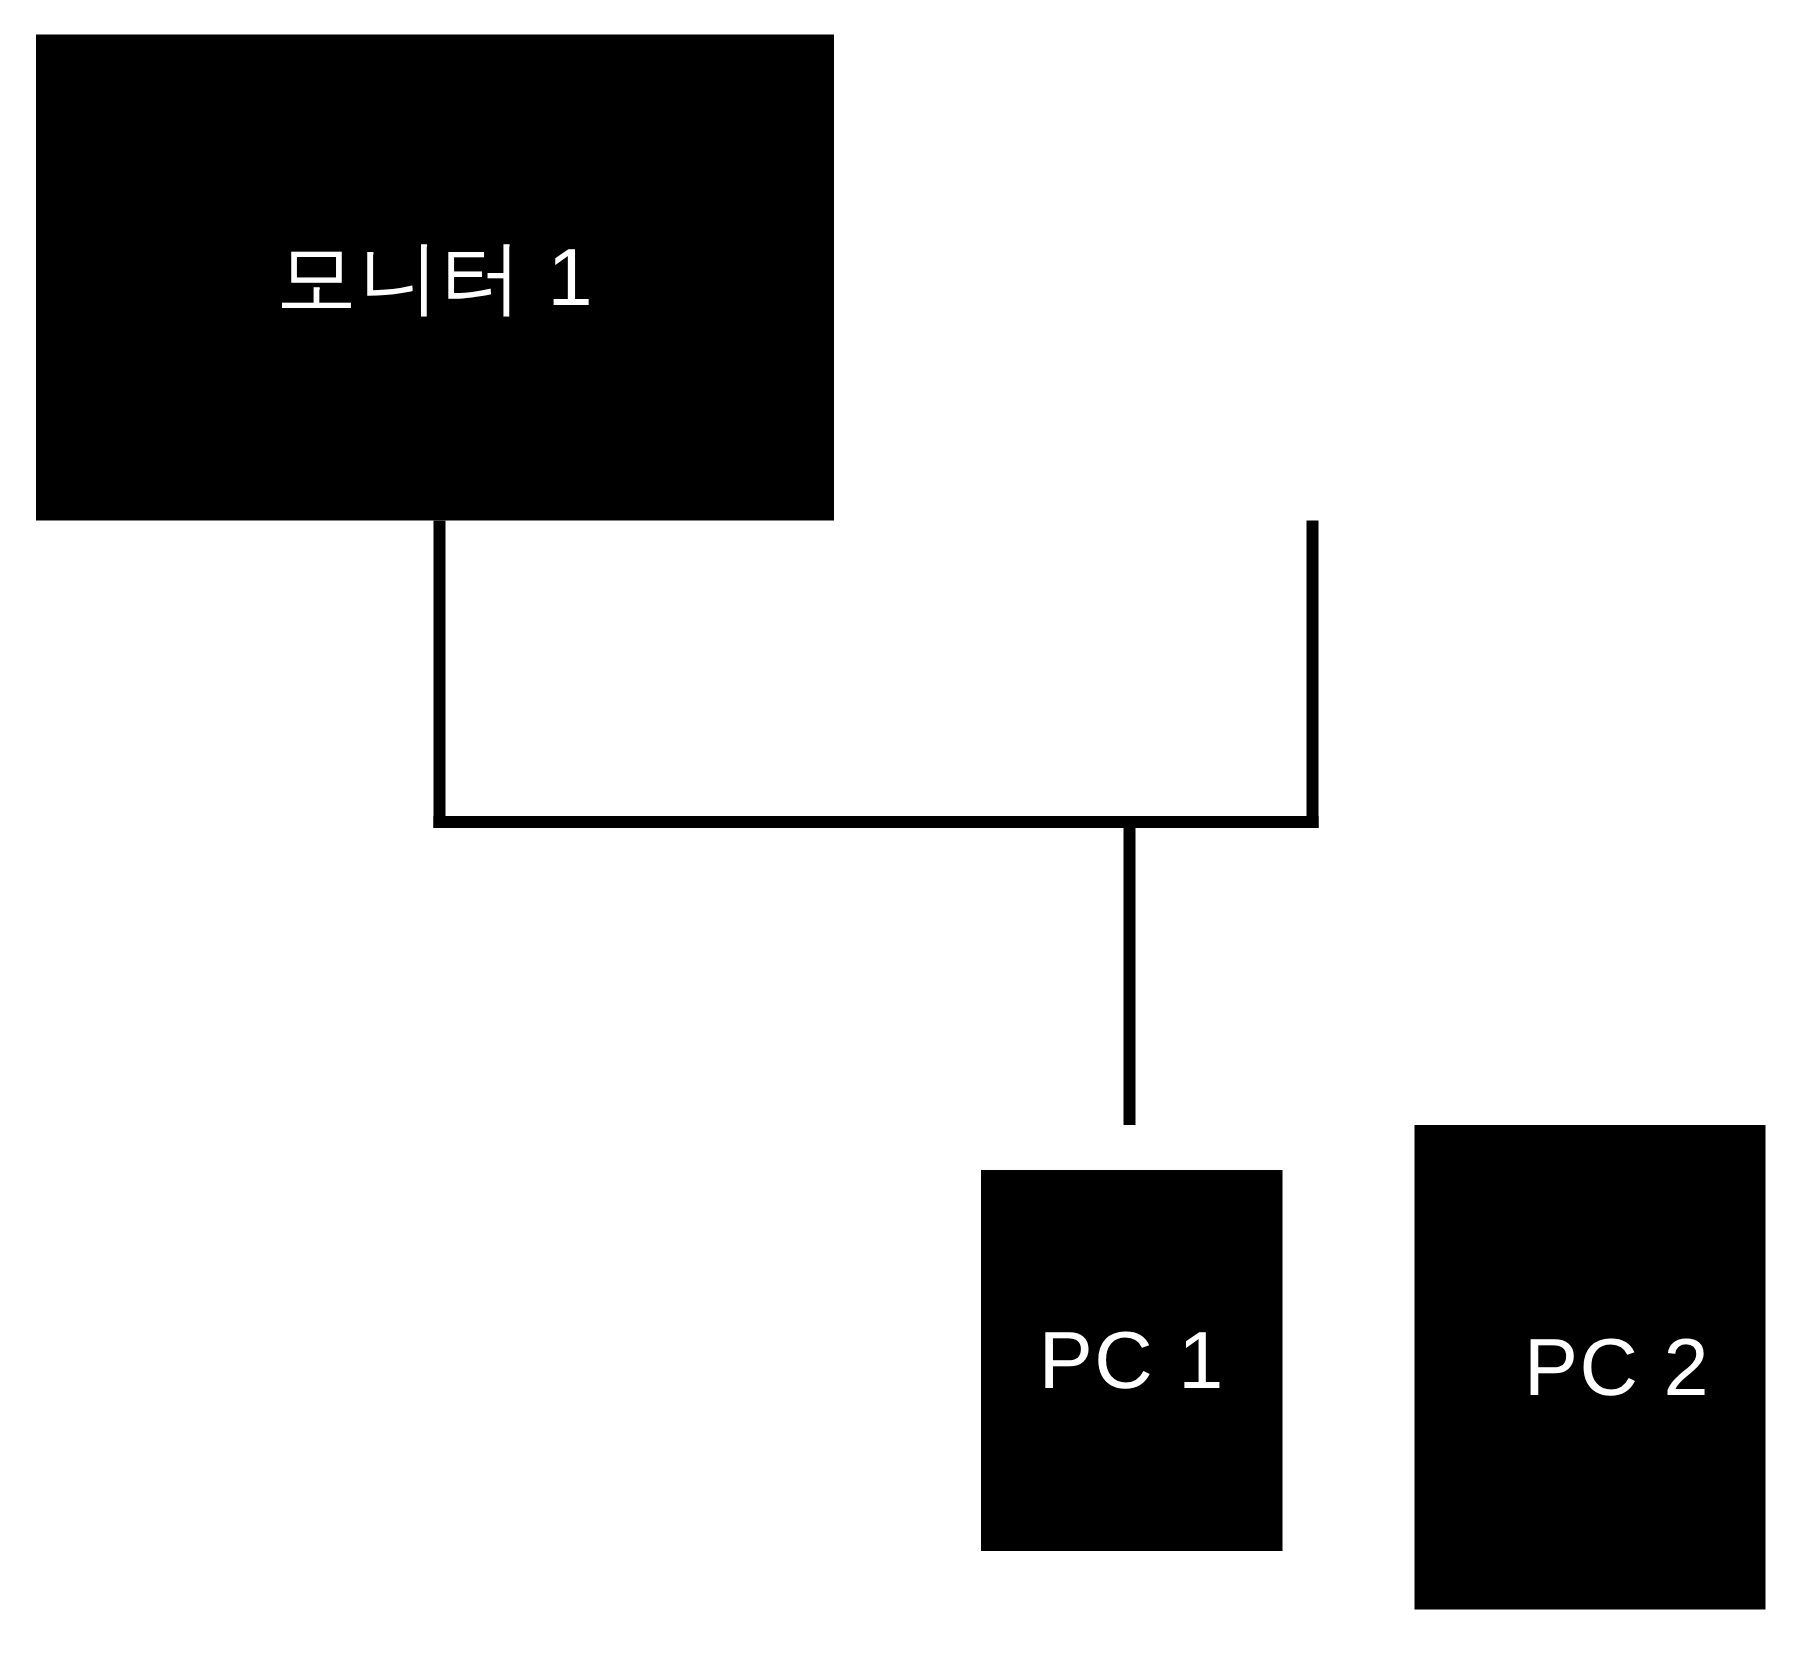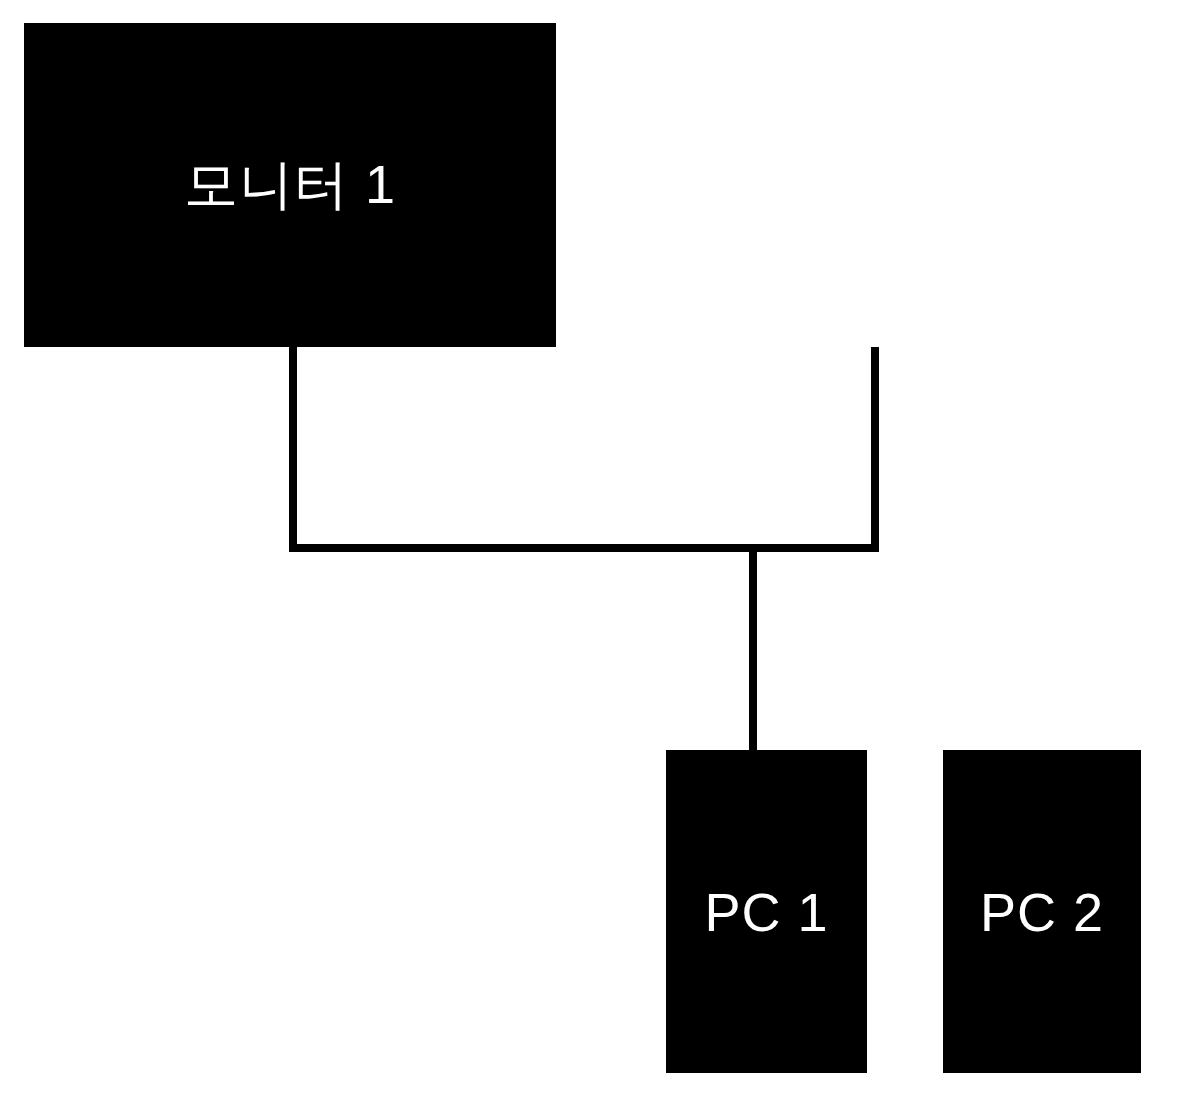--- a/index.html
+++ b/index.html
@@ -27,22 +27,22 @@
     letter-spacing: 1px;
     white-space: nowrap;
   }
   .edge {
     position: absolute;
     background: #000000;
   }
   
   #node-monitor-1 { left: 24px;  top: 23px;  width: 532px; height: 324px; }
   #node-monitor-2 { left: 609px; top: 23px;  width: 534px; height: 324px; }
-  #node-pc-1      { left: 654px; top: 750px; width: 201px; height: 323px; margin-left: 12px; }
-  #node-pc-2      { left: 943px; top: 750px; width: 198px; height: 323px; }
+  #node-pc-1      { left: 654px; top: 780px; width: 201px; height: 254px; }
+  #node-pc-2      { left: 943px; top: 750px; width: 198px; height: 323px; padding-left: 36px; }
   
   #edge-monitor1-vertical { left: 289px; top: 347px; width: 8px;   height: 205px; }
   #edge-monitor2-vertical { left: 871px; top: 347px; width: 8px;   height: 205px; }
   #edge-horizontal-bus    { left: 289px; top: 544px; width: 590px; height: 8px;  }
   #edge-pc1-drop          { left: 749px; top: 548px; width: 8px;   height: 202px; }
 </style>
 </head>
 <body>
 
 <div id="canvas">

